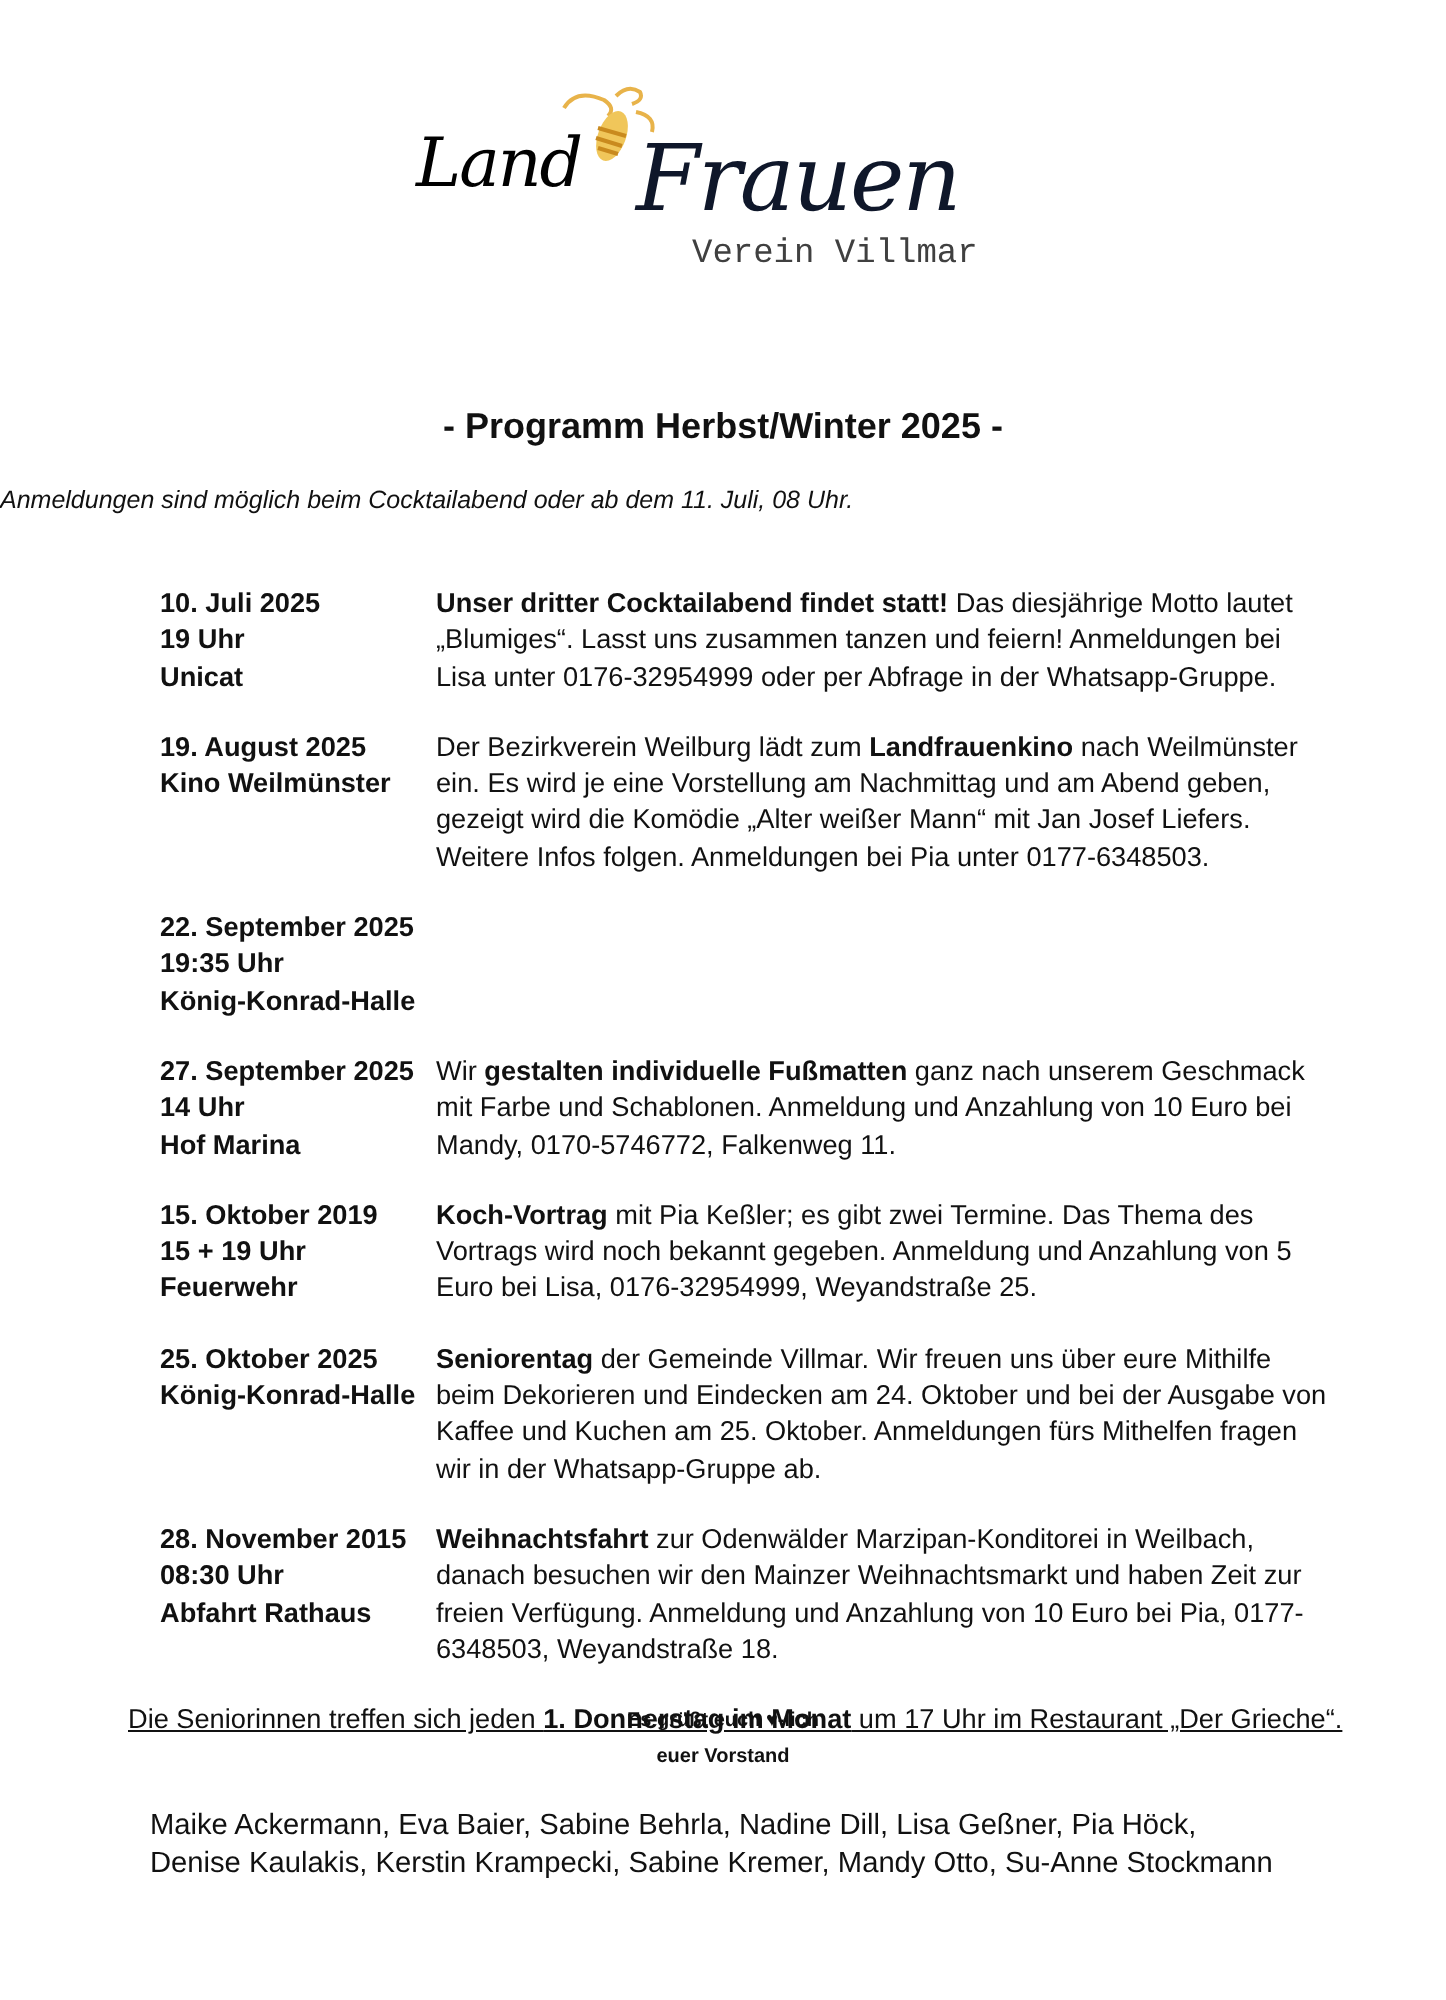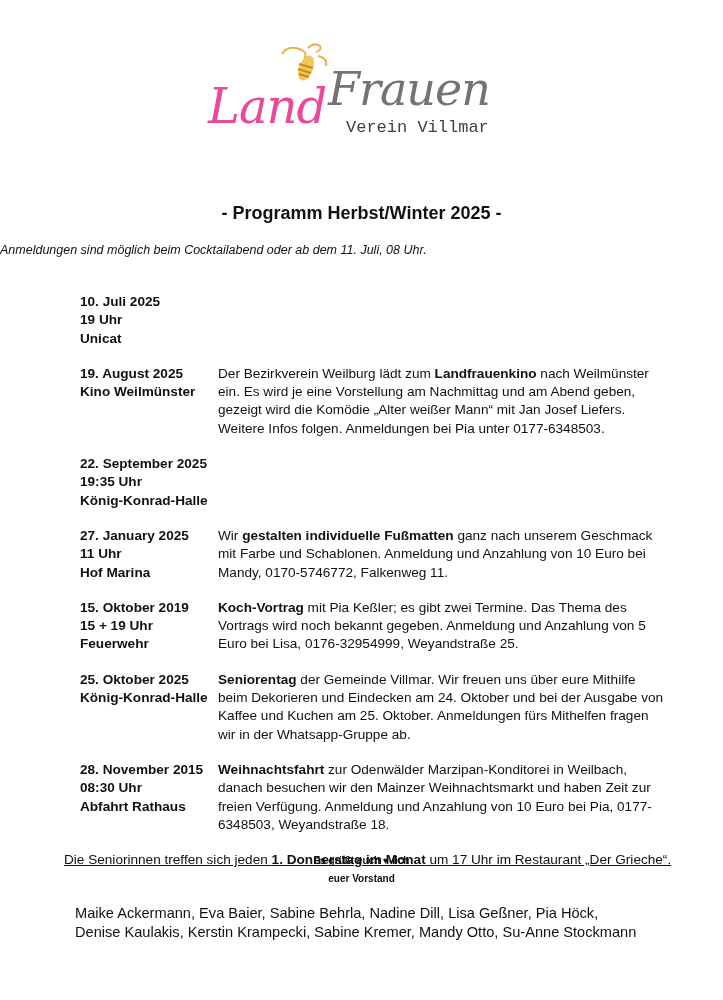--- a/index.html
+++ b/index.html
@@ -4,26 +4,26 @@
   <style>
     html, body { margin: 0; padding: 0; background: #ffffff; }
     body {
       width: 723px; height: 1000px; position: relative; overflow: hidden;
       font-family: "Liberation Sans", sans-serif; color: #111;
     }
     .logo { position: absolute; left: 208px; top: 40px; width: 300px; height: 110px; }
     .logo-land {
       position: absolute; left: 0; top: 22px;
       font-family: "DejaVu Serif", serif; font-style: italic;
-      font-size: 48px; color: #ec4899; letter-spacing: -1px; margin-top: 16px;
+      font-size: 34px; color: #000000; letter-spacing: -1px;
     }
     .logo-frauen {
-      position: absolute; left: 120px; top: 22px;
+      position: absolute; left: 110px; top: 22px;
       font-family: "DejaVu Serif", serif; font-style: italic;
-      font-size: 46px; color: #737373; letter-spacing: -1px;
+      font-size: 46px; color: #0f172a; letter-spacing: -1px;
     }
     .logo-sub {
       position: absolute; left: 138px; top: 78px;
       font-family: Liberation Mono, monospace; font-size: 17px; color: #404040;
     }
     .logo-bee { position: absolute; left: 70px; top: 2px; width: 52px; height: 42px; }
 
     .title {
       position: absolute; left: 0; width: 723px; top: 203px; text-align: center;
       font-weight: bold; font-size: 18px;
@@ -73,42 +73,43 @@
 <div class="title">- Programm Herbst/Winter 2025 -</div>
 <div class="subtitle">Anmeldungen sind möglich beim Cocktailabend oder ab dem 11. Juli, 08 Uhr.</div>
 
 <div class="events" id="events">
     <div class="event">
       <div class="event-when">
         <div>10. Juli 2025</div>
         <div>19 Uhr</div>
         <div>Unicat</div>
       </div>
+      <div class="event-desc"><b>Unser dritter Cocktailabend findet statt!</b><span> Das diesjährige Motto lautet „Blumiges“. Lasst uns zusammen tanzen und feiern! Anmeldungen bei Lisa unter 0176-32954999 oder per Abfrage in der Whatsapp-Gruppe.</span></div>
     </div>
     <div class="gap"></div>
     <div class="event">
       <div class="event-when">
         <div>19. August 2025</div>
         <div>Kino Weilmünster</div>
       </div>
       <div class="event-desc"><span>Der Bezirkverein Weilburg lädt zum </span><b>Landfrauenkino</b><span> nach Weilmünster ein. Es wird je eine Vorstellung am Nachmittag und am Abend geben, gezeigt wird die Komödie „Alter weißer Mann“ mit Jan Josef Liefers. Weitere Infos folgen. Anmeldungen bei Pia unter 0177-6348503.</span></div>
     </div>
     <div class="gap"></div>
     <div class="event">
       <div class="event-when">
         <div>22. September 2025</div>
         <div>19:35 Uhr</div>
         <div>König-Konrad-Halle</div>
       </div>
     </div>
     <div class="gap"></div>
     <div class="event">
       <div class="event-when">
-        <div>27. January 2025</div>
-        <div>11 Uhr</div>
+        <div>27. September 2025</div>
+        <div>14 Uhr</div>
         <div>Hof Marina</div>
       </div>
       <div class="event-desc"><span>Wir </span><b>gestalten individuelle Fußmatten</b><span> ganz nach unserem Geschmack mit Farbe und Schablonen. Anmeldung und Anzahlung von 10 Euro bei Mandy, 0170-5746772, Falkenweg 11.</span></div>
     </div>
     <div class="gap"></div>
     <div class="event">
       <div class="event-when">
         <div>15. Oktober 2019</div>
         <div>15 + 19 Uhr</div>
         <div>Feuerwehr</div>

